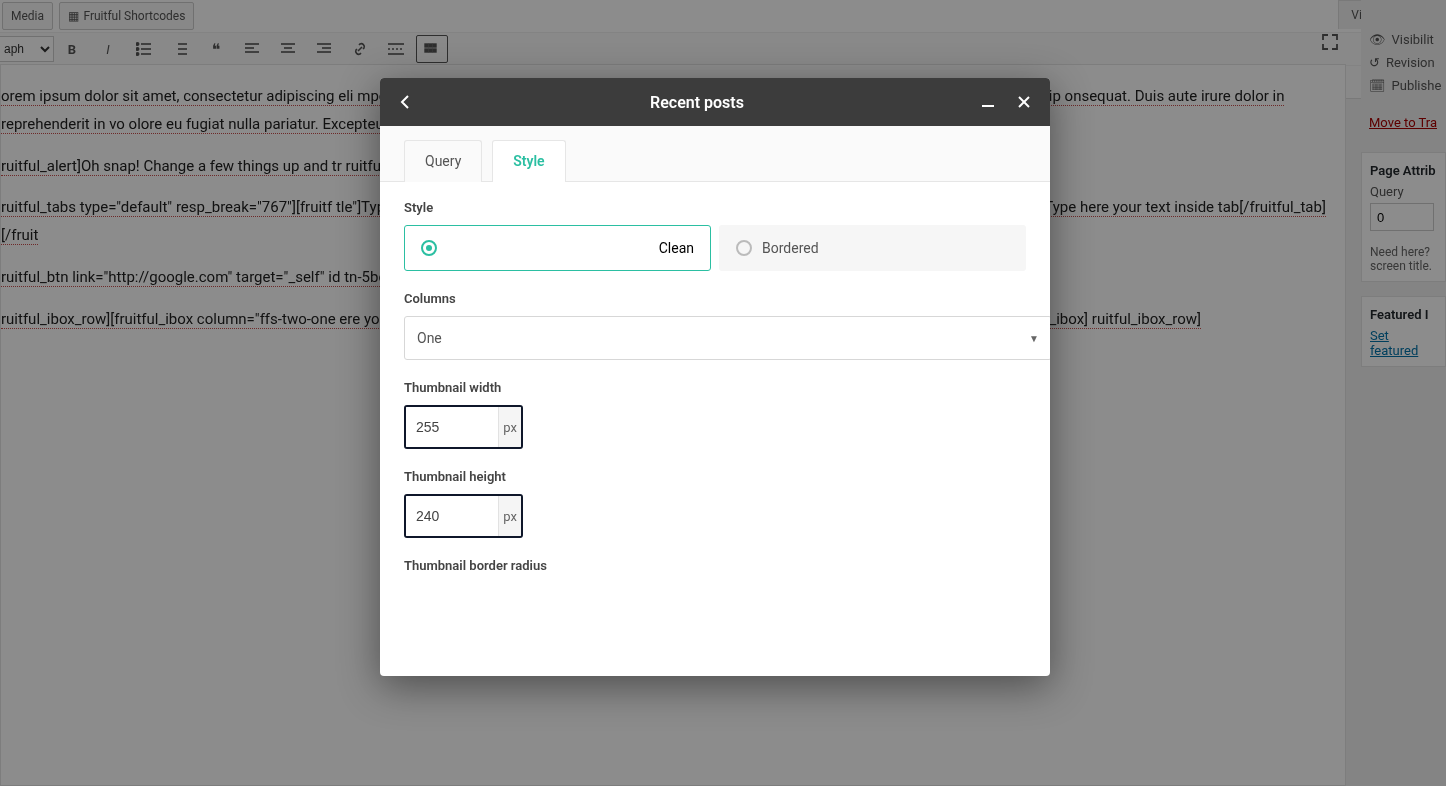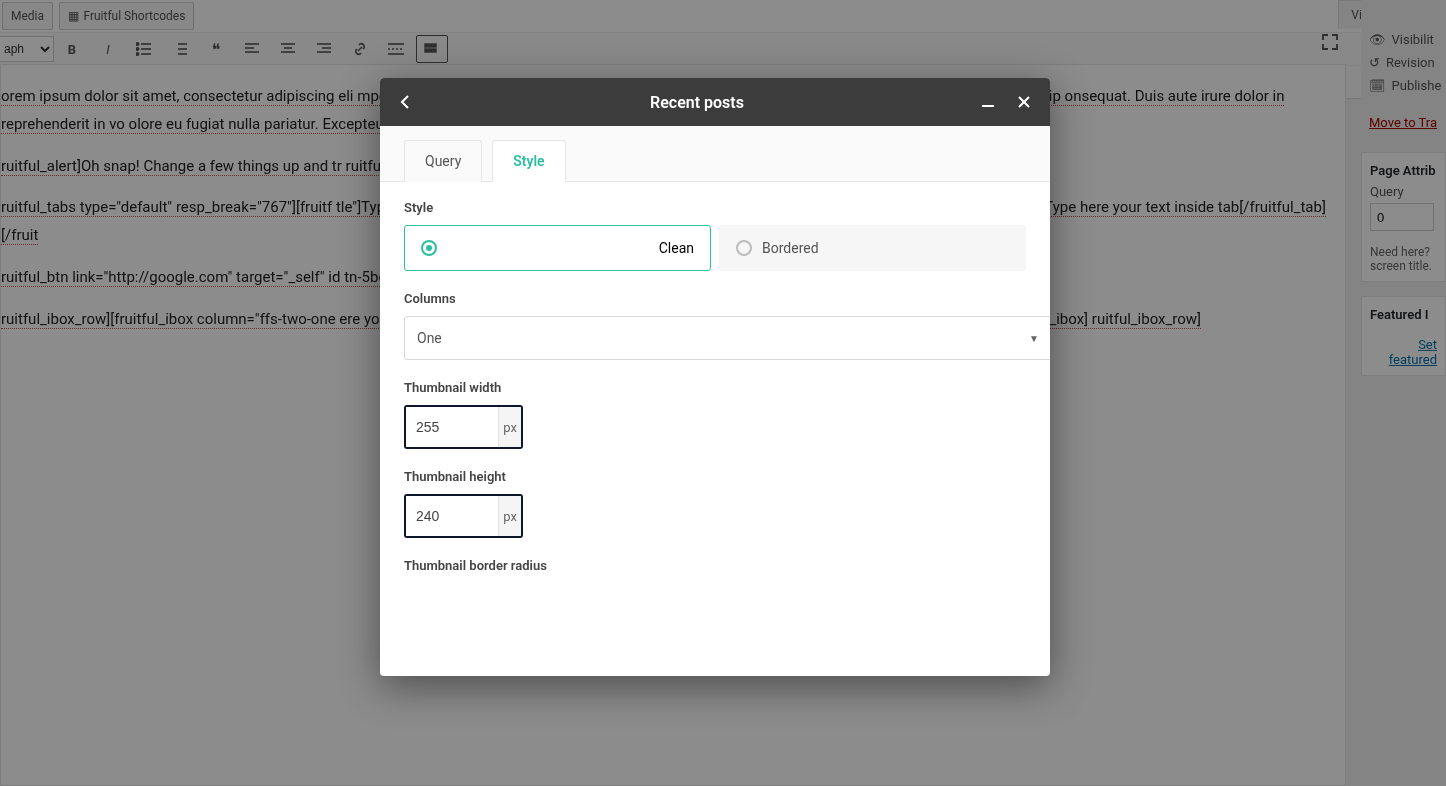--- a/index.html
+++ b/index.html
@@ -250,21 +250,21 @@
     <div class="side-box">
       <div class="side-h">Page Attrib</div>
       <div style="font-size:13px;margin:6px 0 4px;">Query</div>
       <input class="order-inp" value="0" style="">
       <div style="margin-top:14px;font-size:12px;color:#666;">
         <span>Need here?</span><br><span>screen title.</span>
       </div>
     </div>
     <div class="side-box">
       <div class="side-h">Featured I</div>
-      <div style="margin-top:15px;text-align:right;"><span class="side-link">Set featured</span></div>
+      <div style="margin-top:6px;"><span class="side-link">Set featured</span></div>
     </div>
   </div>
 </div>
 
 <div class="bg-dim"></div>
 
 <div class="modal">
   <div class="m-head">
     <span class="m-icon">
       <svg width="18" height="18" viewBox="0 0 18 18" fill="none" stroke="#fff" stroke-width="2">

